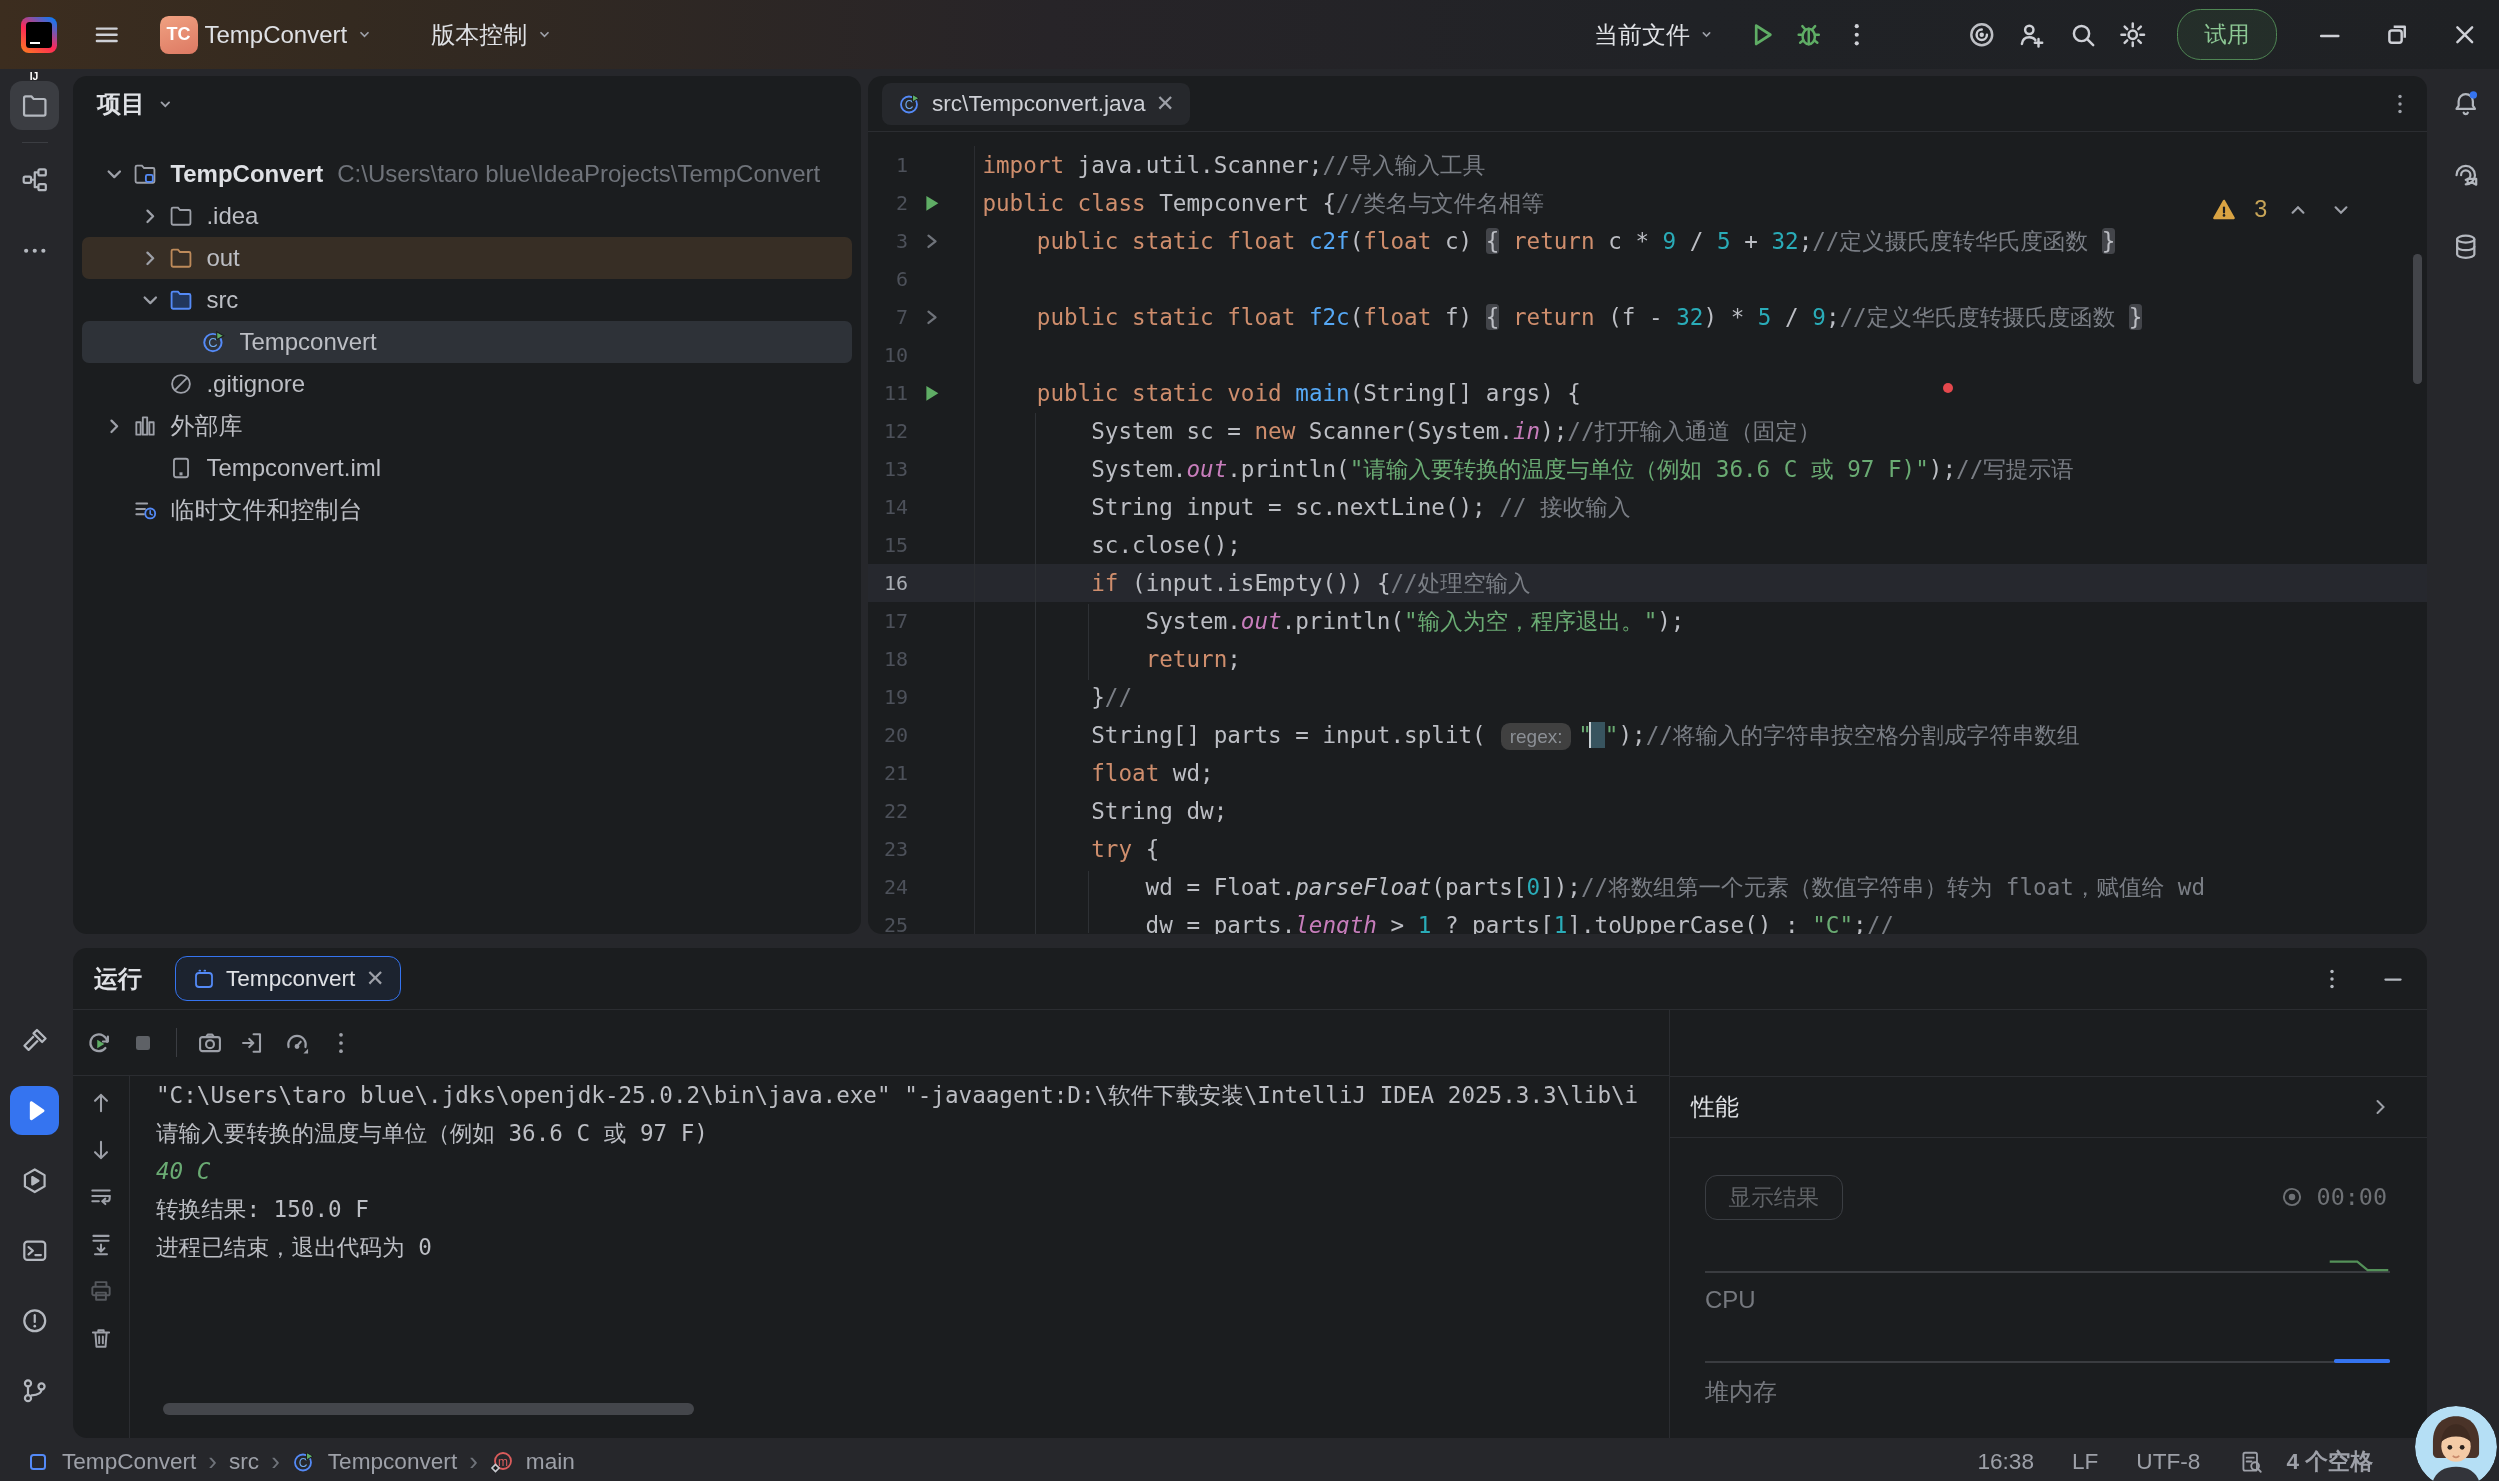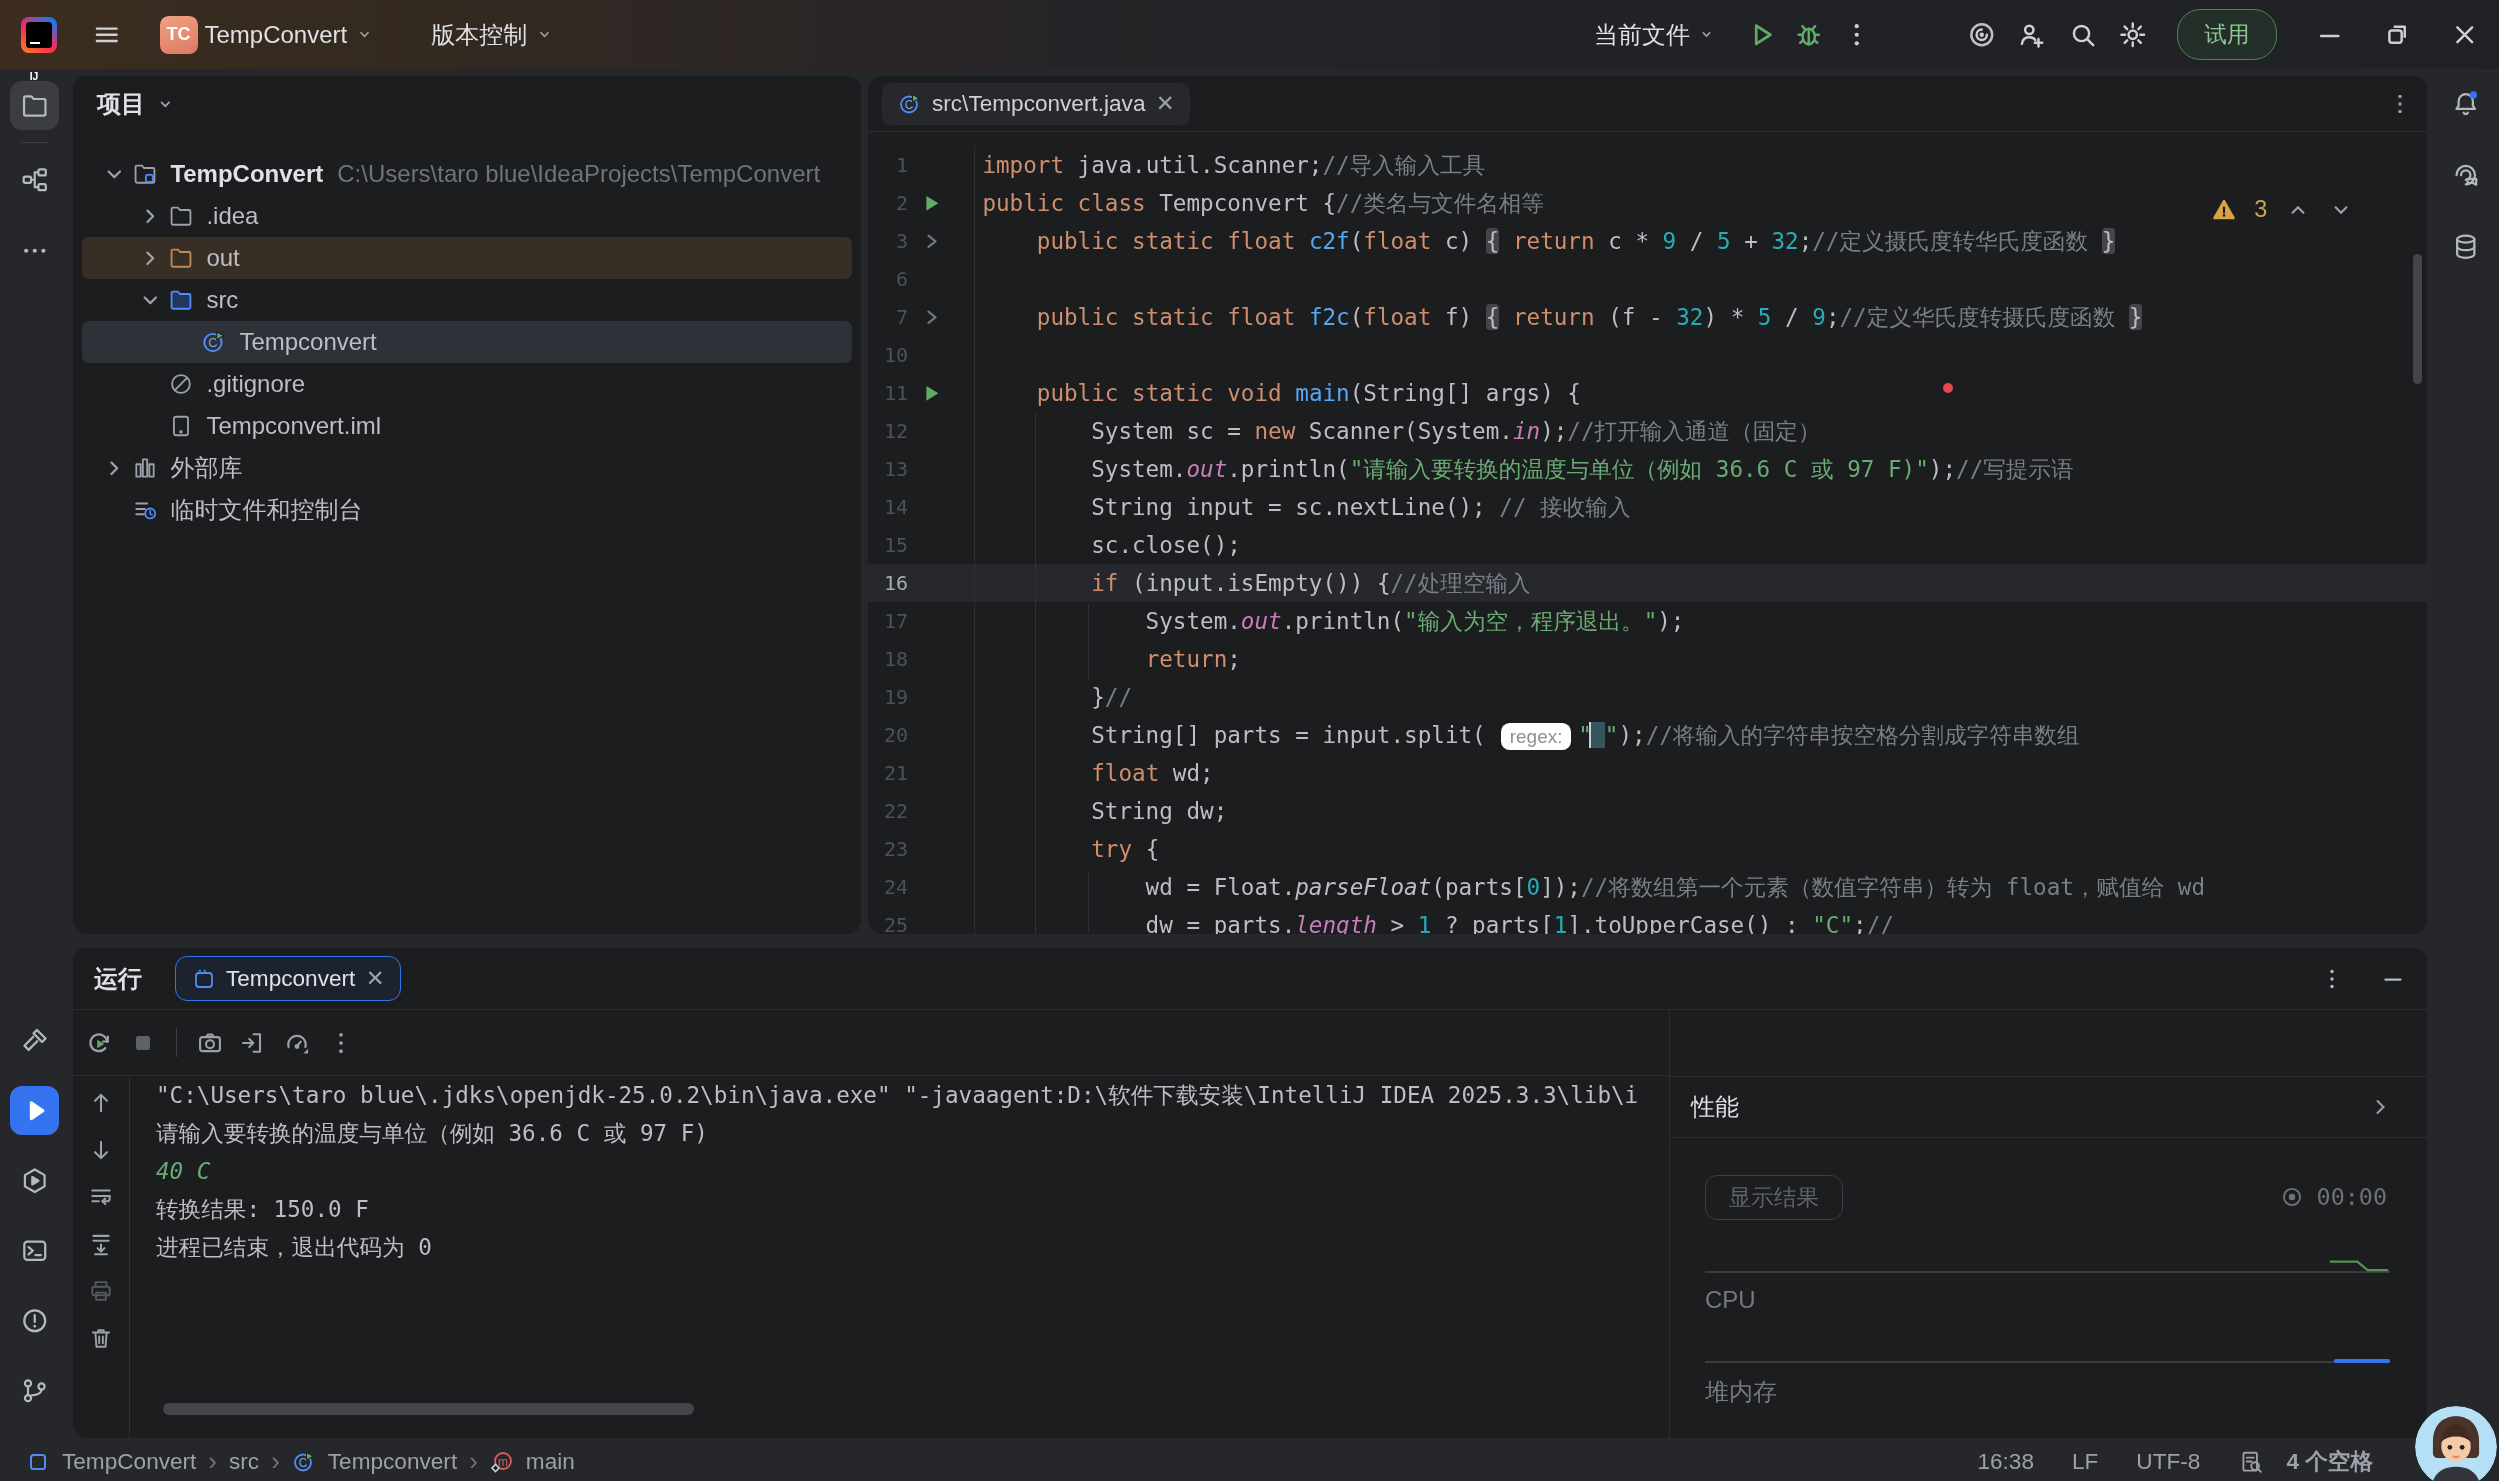--- a/index.html
+++ b/index.html
@@ -78,21 +78,21 @@
   .code-line .ln { width:40px; text-align:right; font:20px/38px "DejaVu Sans Mono", monospace; color:#4D515A; flex:none; }
   .code-line.current .ln { color:#A8ACB3; }
   .code-line .gut { width:49px; flex:none; position:relative; }
   .code-line .gut svg { position:absolute; left:12px; top:7.8px; width:22.6px; height:22.6px; }
   .code-line .txt { border-left:0.9px solid #2B2D31; margin-left:17.4px; padding-left:7px;
     font:22.6px/38px "DejaVu Sans Mono", monospace; white-space:pre; color:#BCBEC4; }
   .tk-k{color:#CF8E6D} .tk-pl{color:#BCBEC4} .tk-cm{color:#7A7E85} .tk-st{color:#6AAB73}
   .tk-nu{color:#2AACB8} .tk-fi{color:#C77DBB;font-style:italic} .tk-me{color:#56A8F5}
   .tk-sim{font-style:italic}
   .tk-br{background:#43454A;border-radius:3.5px}
-  .tk-inl{background:#ffffff;color:#8C9096;border-radius:8.7px;padding:2.6px 8.7px;margin:0 7px 0 1.7px;
+  .tk-inl{background:#404040;color:#8C9096;border-radius:8.7px;padding:2.6px 8.7px;margin:0 7px 0 1.7px;
     font-family:"Liberation Sans",sans-serif;font-size:19px}
   .tk-sel{background:#38545F;border-left:2.6px solid #C9D0D4;margin-left:-2.6px}
   .red-dot { position:absolute; left:1075px; top:8.7px; width:10.4px; height:10.4px; border-radius:50%; background:#E5484D; }
   .guide { position:absolute; width:0.9px; background:#2E3135; }
   .inspections { position:absolute; top:64px; right:73px; display:flex; align-items:center; gap:17.4px; color:#9DA0A8; font-size:23.4px; }
   .inspections svg { width:26px; height:26px; }
   .insp-count { color:#C8A558; }
   .v-scrollthumb { position:absolute; right:5.2px; top:122px; width:8.7px; height:130px; background:#43454A; border-radius:4.3px; }
 
   
@@ -423,42 +423,42 @@
       <div class="tree-row lvl1">
         <span class="chev"></span>
         <span class="ticon">
           <svg viewBox="0 0 24 24">
             <circle cx="12" cy="12" r="8.2" fill="none" stroke="#9DA0A8" stroke-width="1.7"></circle>
             <path d="M6.6 17.4 17.4 6.6" stroke="#9DA0A8" stroke-width="1.7"></path>
           </svg>
         </span>
         <span class="tlabel">.gitignore</span>
       </div>
+      <div class="tree-row lvl0">
+        <span class="chev">
+          <svg viewBox="0 0 16 16">
+            <path d="M6 4l4 4-4 4" fill="none" stroke="#9DA0A8" stroke-width="1.6" stroke-linecap="round" stroke-linejoin="round"></path>
+          </svg>
+        </span>
+        <span class="ticon">
+          <svg viewBox="0 0 24 24" fill="none" stroke="#9DA0A8" stroke-width="1.7" stroke-linejoin="round">
+            <path d="M4 20V8.5h4V20zM10 20V4h4v16zM16 20V8.5h4V20z"></path>
+          </svg>
+        </span>
+        <span class="tlabel">外部库</span>
+      </div>
       <div class="tree-row lvl1">
         <span class="chev"></span>
         <span class="ticon">
           <svg viewBox="0 0 24 24">
             <rect x="5.5" y="3.5" width="13" height="17" rx="2" fill="none" stroke="#9DA0A8" stroke-width="1.7"></rect>
             <rect x="10.6" y="16" width="2.8" height="2.8" fill="#9DA0A8"></rect>
           </svg>
         </span>
         <span class="tlabel">Tempconvert.iml</span>
-      </div>
-      <div class="tree-row lvl0">
-        <span class="chev">
-          <svg viewBox="0 0 16 16">
-            <path d="M6 4l4 4-4 4" fill="none" stroke="#9DA0A8" stroke-width="1.6" stroke-linecap="round" stroke-linejoin="round"></path>
-          </svg>
-        </span>
-        <span class="ticon">
-          <svg viewBox="0 0 24 24" fill="none" stroke="#9DA0A8" stroke-width="1.7" stroke-linejoin="round">
-            <path d="M4 20V8.5h4V20zM10 20V4h4v16zM16 20V8.5h4V20z"></path>
-          </svg>
-        </span>
-        <span class="tlabel">外部库</span>
       </div>
       <div class="tree-row lvl0">
         <span class="chev"></span>
         <span class="ticon">
           <svg viewBox="0 0 24 24">
             <path d="M4 6h10M4 11h8M4 16h7" stroke="#9DA0A8" stroke-width="1.8" stroke-linecap="round" fill="none"></path>
             <circle cx="16.8" cy="15.2" r="4.6" fill="#1B1D1F" stroke="#548AF7" stroke-width="1.7"></circle>
             <path d="M16.8 12.8v2.6l1.8 1.1" stroke="#548AF7" stroke-width="1.5" fill="none" stroke-linecap="round"></path>
           </svg>
         </span>

